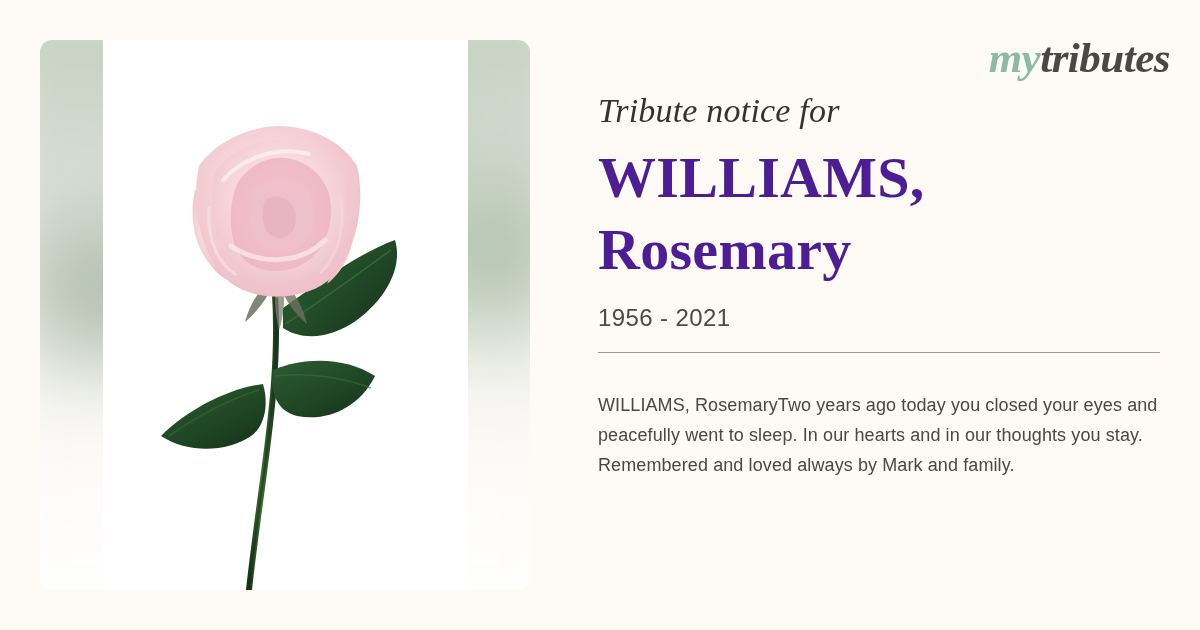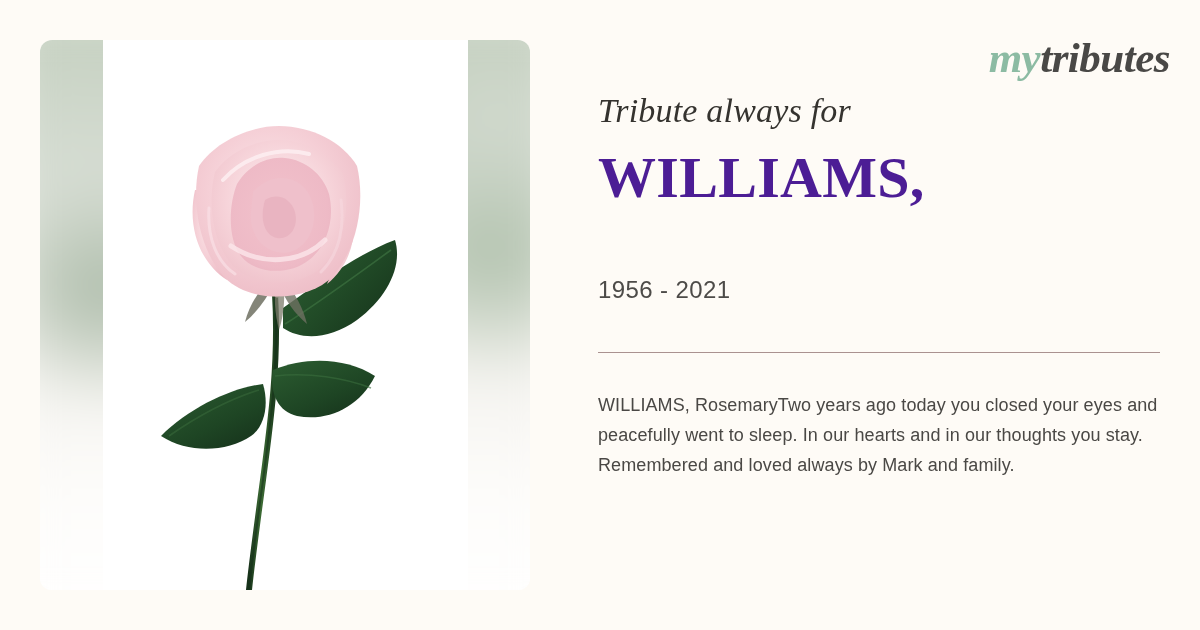--- a/index.html
+++ b/index.html
@@ -101,21 +101,21 @@
     font-weight:bold;
     font-size:58px;
     line-height:72px;
     color:#4c1d95;
     letter-spacing:0.3px;
   }
   .fullname .nm-line { display:block; }
 
   .lifespan {
     position:absolute;
-    top:276px;
+    top:304px;
     left:0;
     font-size:24px;
     color:#4D4B48;
     letter-spacing:0.4px;
   }
 
   .rule {
     position:absolute;
     top:352px;
     left:0;
@@ -236,24 +236,25 @@
     </svg>
   </div>
 </div>
 
 <div class="content">
 
   <div class="brand">
     <span class="b-my">my</span><span class="b-tr">tributes</span>
   </div>
 
-  <div class="eyebrow">Tribute always for</div>
+  <div class="eyebrow">Tribute notice for</div>
 
   <h1 class="fullname">
     <span class="nm-line">WILLIAMS,</span>
+    <span class="nm-line">Rosemary</span>
   </h1>
 
   <div class="lifespan">1956 - 2021</div>
 
   <div class="rule"></div>
 
   <p class="notice-body">WILLIAMS, RosemaryTwo years ago today you closed your eyes and peacefully went to sleep.  In our hearts and in our thoughts you stay.  Remembered and loved always by Mark and family.</p>
 </div>
 
 </body></html>

